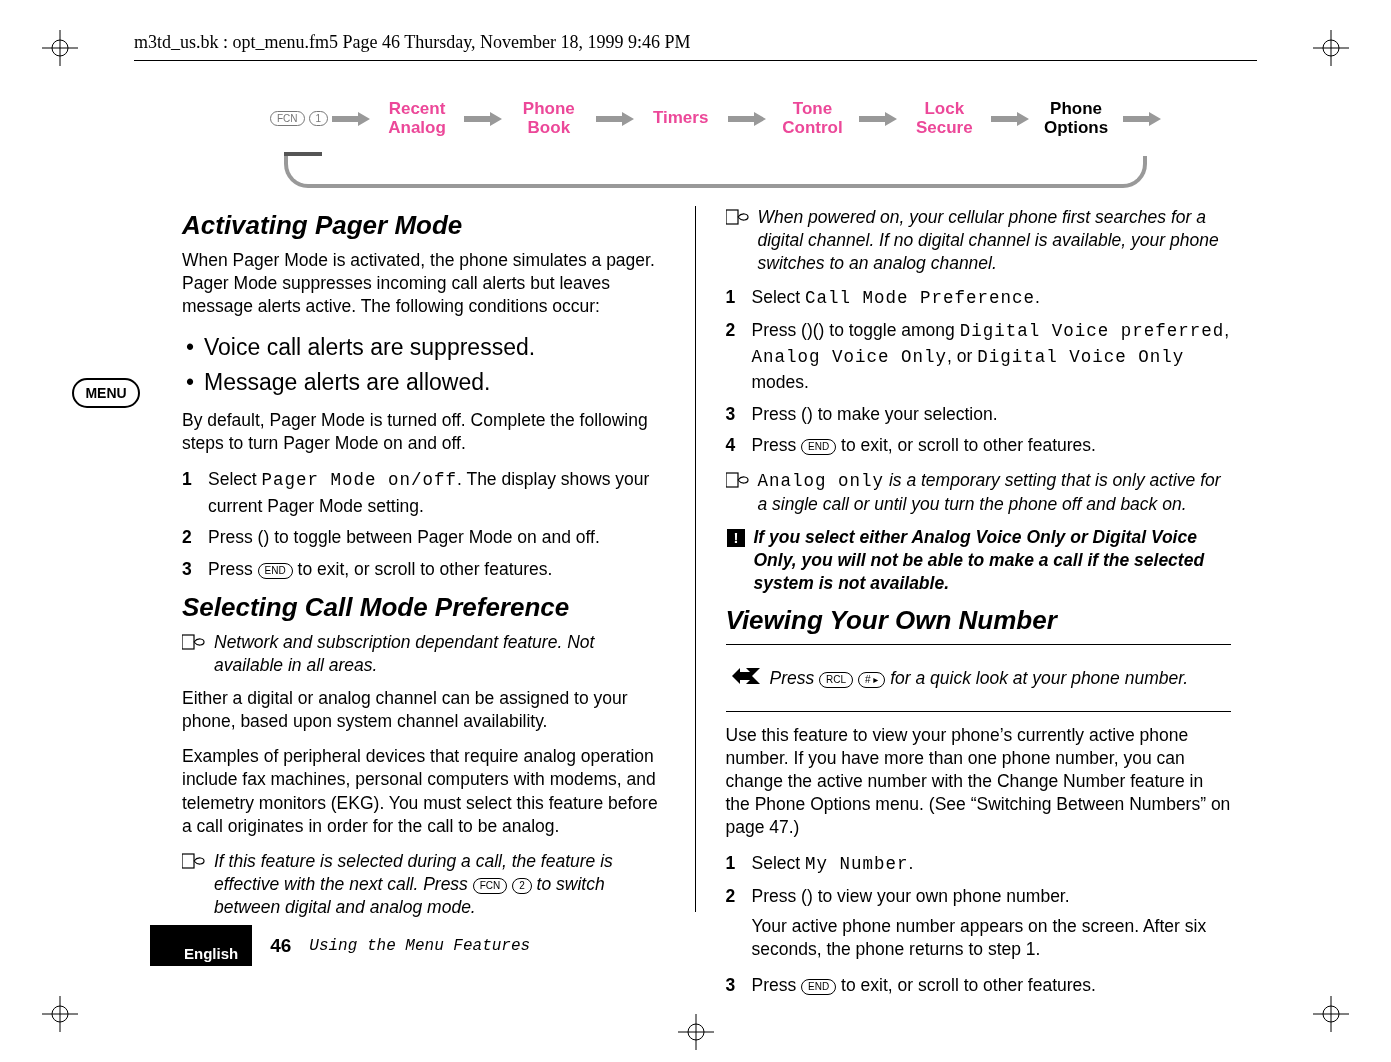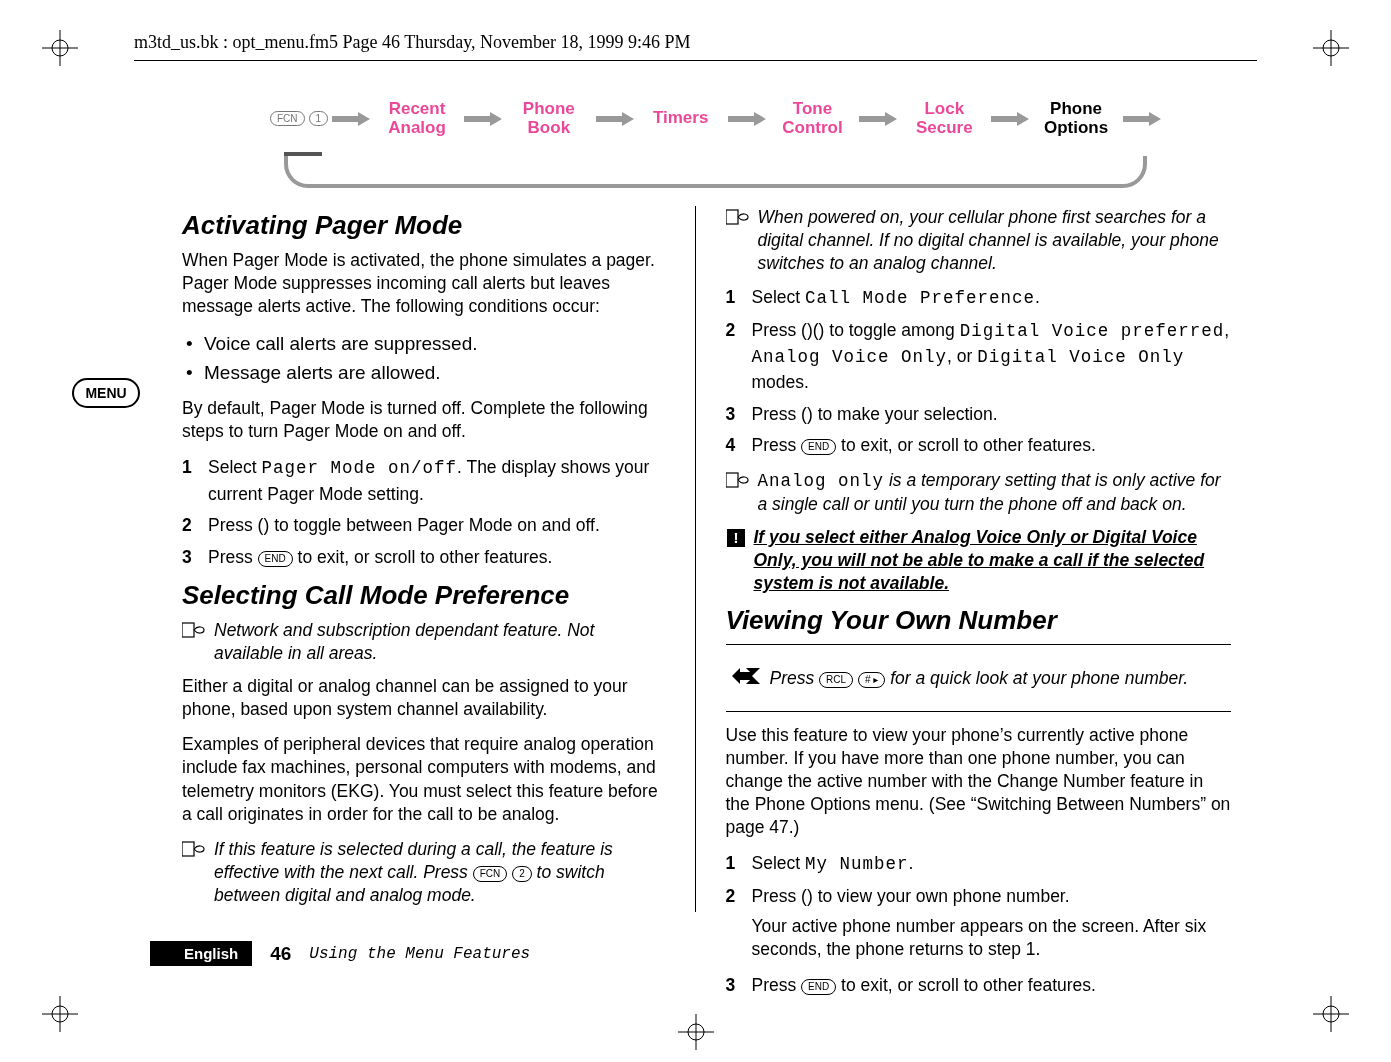--- a/index.html
+++ b/index.html
@@ -36,41 +36,41 @@
   
   .cols { position: absolute; top: 206px; left: 150px; right: 150px; bottom: 150px; display: flex; }
   .col { width: 50%; padding: 0 20px; position: relative; }
   .col-left { border-right: 1px solid #000; padding-left: 32px; padding-right: 30px; }
   .col-right { padding-left: 30px; padding-right: 10px; }
 
   .h2 { font-family: Arial, Helvetica, sans-serif; font-weight: bold; font-style: italic; font-size: 26px; margin: 4px 0 8px; }
   .p { font-family: Arial, Helvetica, sans-serif; font-size: 17.5px; line-height: 1.32; margin: 0 0 12px; }
 
   .bullets { margin: 0 0 10px 0; padding: 0; list-style: none; }
-  .bullets li { font-family: Arial, Helvetica, sans-serif; font-size: 19px; line-height: 1.5; padding-left: 22px; position: relative; }
+  .bullets li { font-family: Arial, Helvetica, sans-serif; font-size: 23px; line-height: 1.5; padding-left: 22px; position: relative; }
   .bullets li::before { content: "•"; position: absolute; left: 4px; top: 0; }
 
   .steps { margin: 0 0 10px 0; padding: 0; list-style: none; }
   .steps li { font-family: Arial, Helvetica, sans-serif; font-size: 17.5px; line-height: 1.45; padding-left: 26px; position: relative; margin-bottom: 6px; }
   .steps li .num { position: absolute; left: 0; top: 0; font-weight: bold; }
 
   .note-row { display: flex; gap: 8px; margin: 0 0 10px 0; }
   .note-row .icon { flex: 0 0 auto; padding-top: 2px; }
   .note-row .txt { font-family: Arial, Helvetica, sans-serif; font-size: 17.5px; font-style: italic; line-height: 1.32; }
-  .note-row.warn .txt { font-weight: bold; font-style: italic; text-decoration: underline; }
+  .note-row.warn .txt { font-weight: bold; font-style: italic; }
 
   .shortcut-box { border-top: 1.5px solid #000; border-bottom: 1.5px solid #000; padding: 21px 6px; margin: 8px 0 12px; display: flex; align-items: center; gap: 10px; }
   .shortcut-box .txt { font-family: Arial, Helvetica, sans-serif; font-style: italic; font-size: 17.5px; }
 
   .lcd { font-family: 'Courier New', monospace; letter-spacing: 1px; font-style: normal; }
   .kpill { display: inline-block; border: 1.3px solid #000; border-radius: 10px; font-size: 10px; padding: 0 6px; vertical-align: 1px; font-family: Arial, sans-serif; font-style: normal; line-height: 14px; }
   .side-key { display: inline-block; font-family: Arial, sans-serif; font-style: normal; }
 
   .footer { position: absolute; left: 150px; bottom: 96px; display: flex; align-items: center; gap: 18px; }
-  .lang-badge { background: #000; color: #fff; font-family: Arial, Helvetica, sans-serif; font-weight: bold; font-size: 15px; padding: 4px 14px 4px 34px; }
+  .lang-badge { background: #000; color: #fff; font-family: Arial, Helvetica, sans-serif; font-weight: bold; font-size: 15px; padding: 20px 14px 4px 34px; }
   .pagenum { font-family: Arial, Helvetica, sans-serif; font-weight: bold; font-size: 19px; }
   .pagetitle { font-family: Liberation Mono, monospace; font-style: italic; font-size: 16px; }
 
   
   .ico { display: inline-block; vertical-align: -3px; }
 </style>
 </head>
 <body>
 
 <div class="page">

